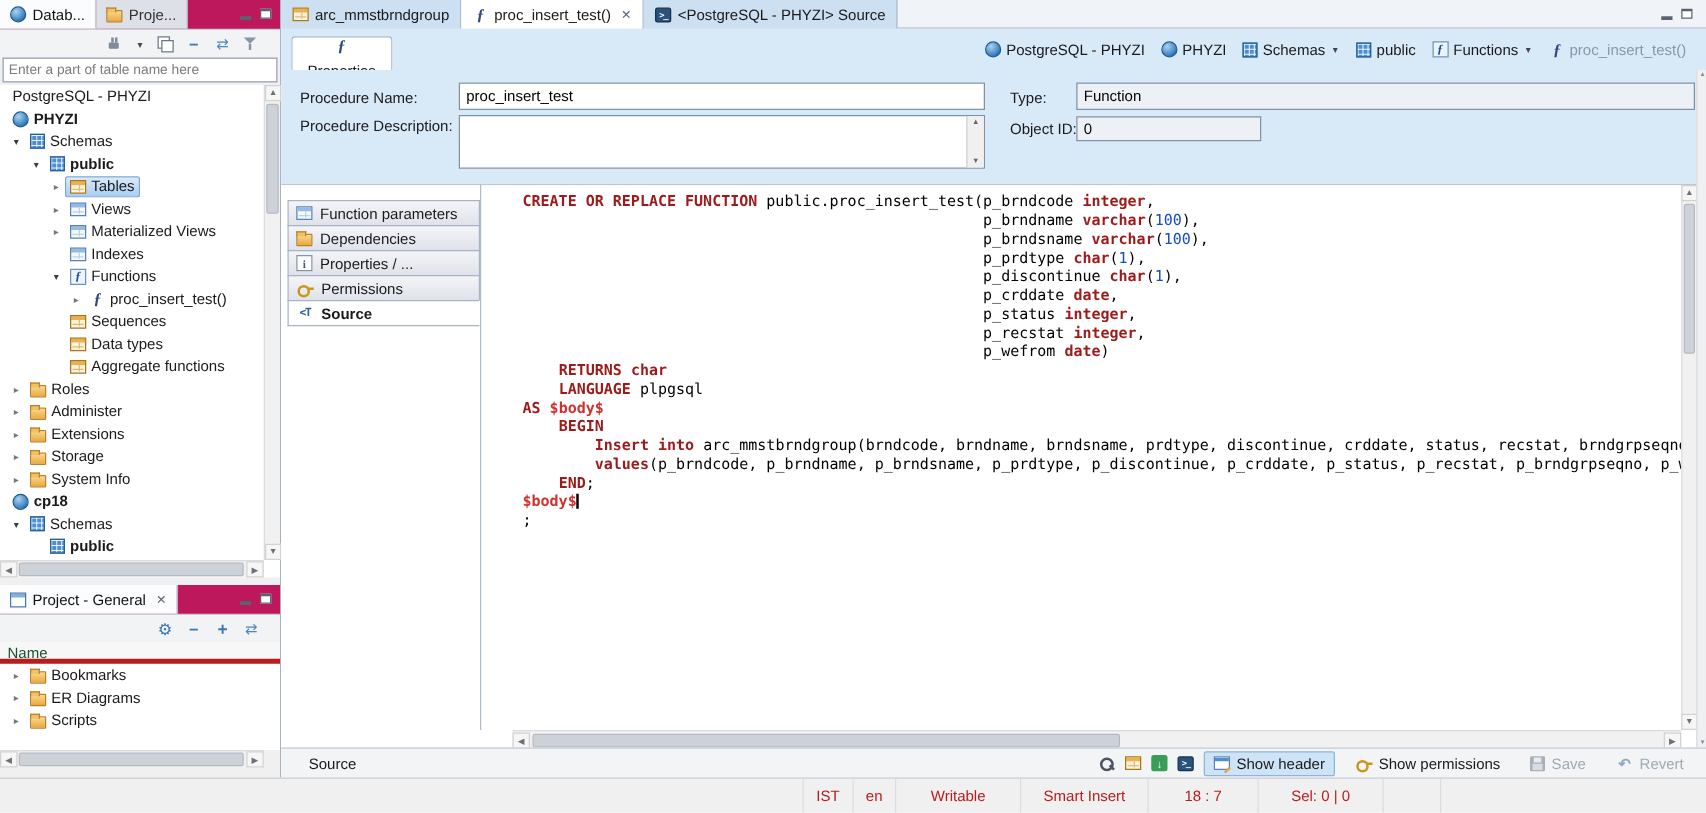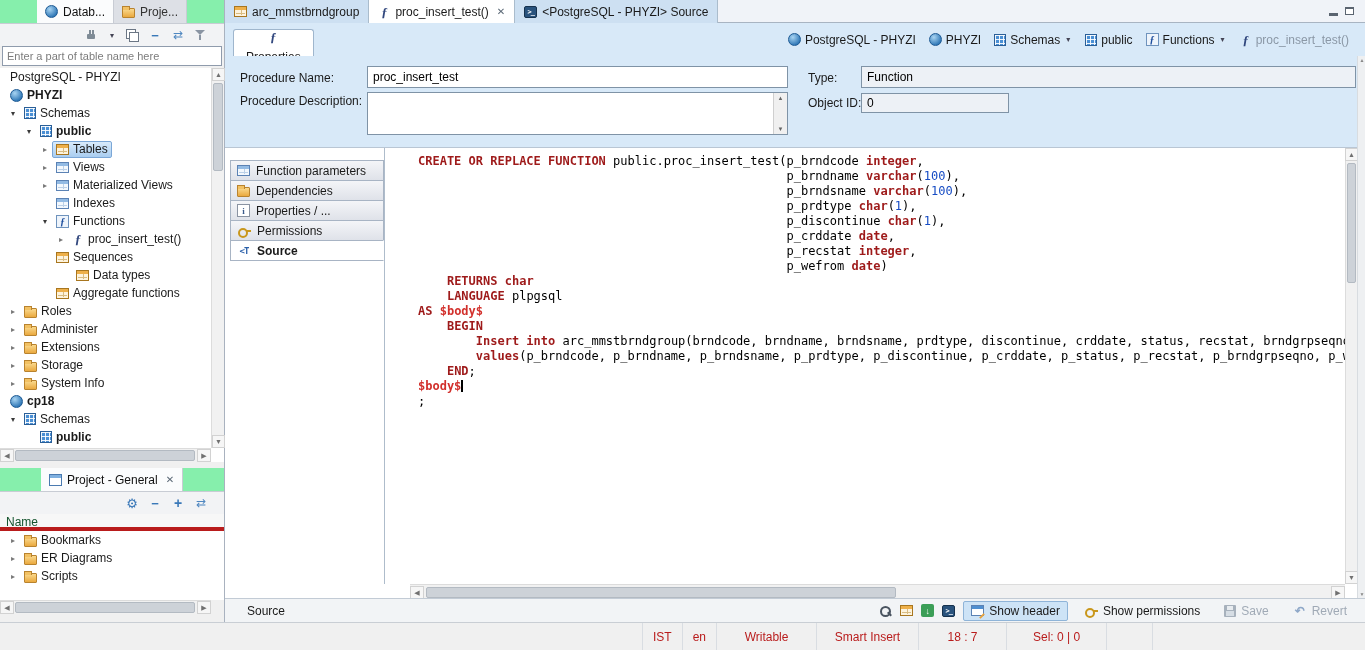--- a/index.html
+++ b/index.html
@@ -62,21 +62,21 @@
   .s-revert { color:#8fa8c8; font-size:12px; font-weight:bold; }
   .s-revert::after { content:"↶"; }
 
   
   .winbtn { width:16px; height:16px; display:inline-flex; align-items:center; justify-content:center; }
   .minbar { width:9px; height:3px; background:#5a6470; margin-top:7px; }
   .maxbox { width:9px; height:8px; border:1px solid #5a6470; border-top:2px solid #5a6470; background:#fff; }
 
   
   #left-panel { position:absolute; left:0; top:0; width:225px; height:622px; border-right:1px solid #a9b2bf; background:#f0f0f0; }
-  .dock-header { position:absolute; left:0; width:224px; height:24px; background:#86efac; border-bottom:1px solid #c8ccd4; display:flex; align-items:center;flex-direction:column; }
+  .dock-header { position:absolute; left:0; width:224px; height:24px; background:#be185d; border-bottom:1px solid #c8ccd4; display:flex; align-items:flex-end; }
   .dock-tab { display:inline-flex; align-items:center; gap:5px; height:23px; padding:0 8px; background:#dde0e6; border-right:1px solid #c8ccd4; color:#333; white-space:nowrap; }
   .dock-tab.active { background:#fbfcfd; color:#111; }
   .dock-minmax { margin-left:auto; display:flex; align-items:center; padding-right:4px; height:24px; }
   .dock-toolbar { position:absolute; left:0; width:224px; height:22px; background:#f2f3f5; display:flex; align-items:center; justify-content:flex-end; gap:9px; padding-right:16px; }
   .tbtn { display:inline-flex; }
   #nav-search-wrap { position:absolute; left:2px; top:46px; width:220px; height:22px; }
   #nav-search { width:100%; height:20px; border:1px solid #8f9bac; font:11px "Liberation Sans",sans-serif; color:#444; padding:1px 4px; background:#fff; }
   #nav-search::placeholder { color:#7c7c7c; }
   .panel-white { position:absolute; background:#fff; }
   .tree-row { display:flex; align-items:center; height:18px; white-space:nowrap; overflow:hidden; }
@@ -257,21 +257,21 @@
           <span class="tree-label">proc_insert_test()</span>
         </span>
       </div>
       <div class="tree-row" style="padding-left: 38px;">
         <span class="tree-arrow"></span>
         <span class="tree-label-box">
           <span class="ico s-table"></span>
           <span class="tree-label">Sequences</span>
         </span>
       </div>
-      <div class="tree-row" style="padding-left: 58px;">
+      <div class="tree-row" style="padding-left: 38px;">
         <span class="tree-arrow"></span>
         <span class="tree-label-box">
           <span class="ico s-table"></span>
           <span class="tree-label">Data types</span>
         </span>
       </div>
       <div class="tree-row" style="padding-left: 38px;">
         <span class="tree-arrow"></span>
         <span class="tree-label-box">
           <span class="ico s-table"></span>
@@ -514,20 +514,21 @@
       </div>
 
     <div id="src-region">
       <div id="code">
           <div class="code-line"><span class="tk-p"></span><span class="tk-k">CREATE OR REPLACE FUNCTION</span><span class="tk-p"> public.proc_insert_test(p_brndcode </span><span class="tk-k">integer</span><span class="tk-p">,</span></div>
           <div class="code-line"><span class="tk-p">                                                   </span><span class="tk-p">p_brndname </span><span class="tk-k">varchar</span><span class="tk-p">(</span><span class="tk-n">100</span><span class="tk-p">),</span></div>
           <div class="code-line"><span class="tk-p">                                                   </span><span class="tk-p">p_brndsname </span><span class="tk-k">varchar</span><span class="tk-p">(</span><span class="tk-n">100</span><span class="tk-p">),</span></div>
           <div class="code-line"><span class="tk-p">                                                   </span><span class="tk-p">p_prdtype </span><span class="tk-k">char</span><span class="tk-p">(</span><span class="tk-n">1</span><span class="tk-p">),</span></div>
           <div class="code-line"><span class="tk-p">                                                   </span><span class="tk-p">p_discontinue </span><span class="tk-k">char</span><span class="tk-p">(</span><span class="tk-n">1</span><span class="tk-p">),</span></div>
           <div class="code-line"><span class="tk-p">                                                   </span><span class="tk-p">p_crddate </span><span class="tk-k">date</span><span class="tk-p">,</span></div>
+          <div class="code-line"><span class="tk-p">                                                   </span><span class="tk-p">p_status </span><span class="tk-k">integer</span><span class="tk-p">,</span></div>
           <div class="code-line"><span class="tk-p">                                                   </span><span class="tk-p">p_recstat </span><span class="tk-k">integer</span><span class="tk-p">,</span></div>
           <div class="code-line"><span class="tk-p">                                                   </span><span class="tk-p">p_wefrom </span><span class="tk-k">date</span><span class="tk-p">)</span></div>
           <div class="code-line"><span class="tk-p">    </span><span class="tk-k">RETURNS</span><span class="tk-p"> </span><span class="tk-k">char</span></div>
           <div class="code-line"><span class="tk-p">    </span><span class="tk-k">LANGUAGE</span><span class="tk-p"> plpgsql</span></div>
           <div class="code-line"><span class="tk-p"></span><span class="tk-k">AS</span><span class="tk-p"> </span><span class="tk-d">$body$</span></div>
           <div class="code-line"><span class="tk-p">    </span><span class="tk-k">BEGIN</span></div>
           <div class="code-line"><span class="tk-p">        </span><span class="tk-k">Insert into</span><span class="tk-p"> arc_mmstbrndgroup(brndcode, brndname, brndsname, prdtype, discontinue, crddate, status, recstat, brndgrpseqno, wefrom)</span></div>
           <div class="code-line"><span class="tk-p">        </span><span class="tk-k">values</span><span class="tk-p">(p_brndcode, p_brndname, p_brndsname, p_prdtype, p_discontinue, p_crddate, p_status, p_recstat, p_brndgrpseqno, p_wefrom);</span></div>
           <div class="code-line"><span class="tk-p">    </span><span class="tk-k">END</span><span class="tk-p">;</span></div>
           <div class="code-line"><span class="tk-p"></span><span class="tk-d">$body$</span><span class="caret"></span></div>

